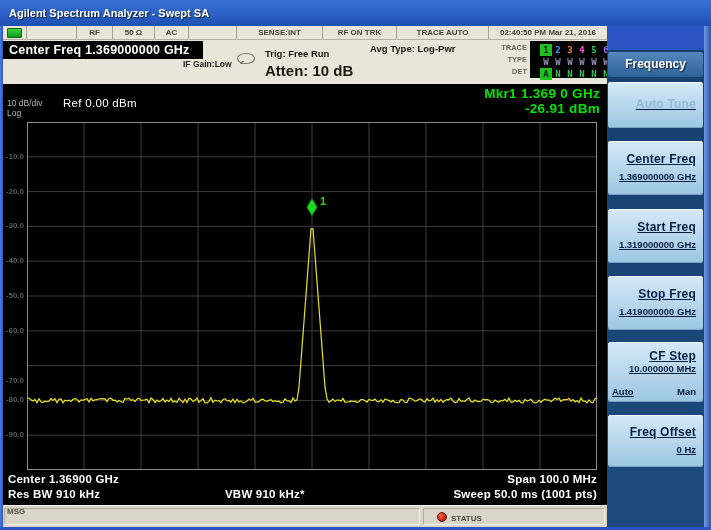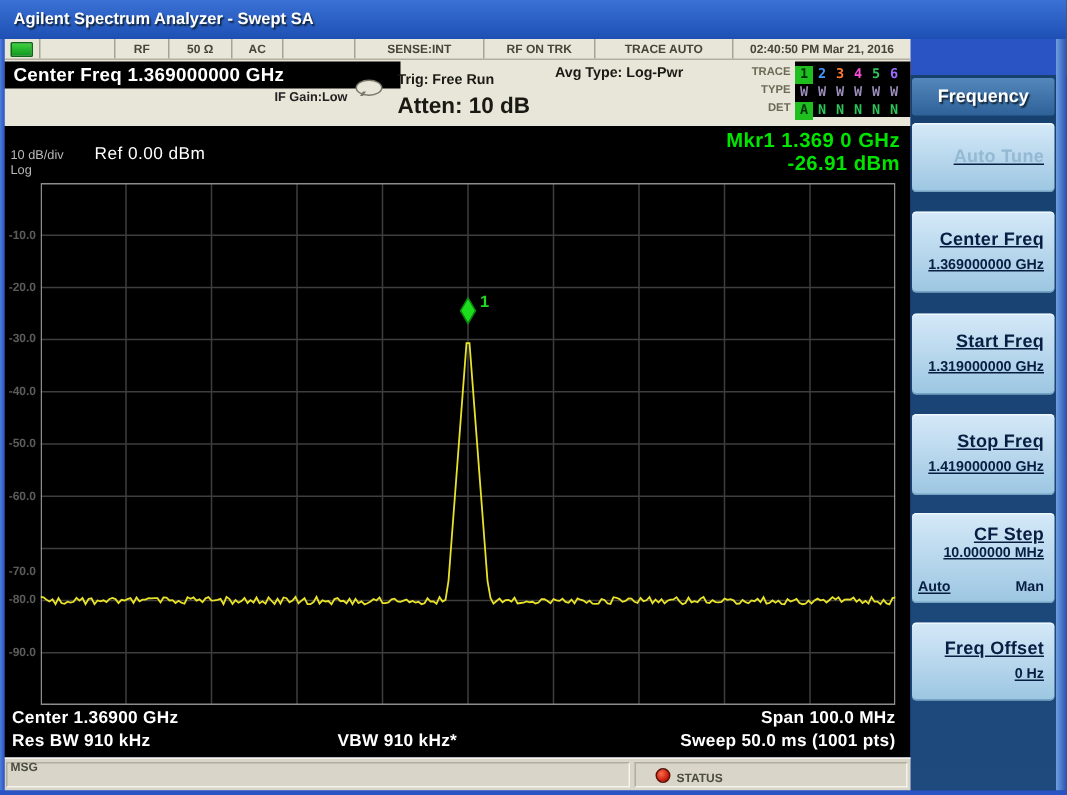--- a/index.html
+++ b/index.html
@@ -9,31 +9,31 @@
   
   #bl{position:absolute;left:0;top:26px;width:3px;height:501px;background:linear-gradient(90deg,#4d7fd8,#2a54c4);}
   #br{position:absolute;left:704px;top:26px;width:7px;height:501px;background:linear-gradient(90deg,#6f9ee0,#2a54b4);}
   #bb{position:absolute;left:0;top:527px;width:711px;height:3px;background:#2a54c4;}
   
   #statusbar{position:absolute;left:3px;top:26px;width:604px;height:14px;background:#e8e5d9;display:flex;border-bottom:1px solid #b4b0a0;box-sizing:border-box;}
   .scell{height:13px;border-right:1px solid #a8a494;font-size:8px;font-weight:bold;color:#45453a;text-align:center;line-height:13px;overflow:hidden;box-sizing:border-box;}
   #lanind{display:inline-block;width:13px;height:8px;margin-top:2px;background:linear-gradient(#3fd13f,#0f9a1f);border:1px solid #0a6a14;border-radius:1px;}
   
   #measbar{position:absolute;left:3px;top:40px;width:604px;height:44px;background:#e8e5d9;}
-  #cfbox{position:absolute;left:0;top:1px;width:264px;height:18px;background:#000;color:#fff;font-size:12.5px;font-weight:bold;line-height:18px;padding-left:6px;box-sizing:border-box;letter-spacing:.2px;}
+  #cfbox{position:absolute;left:0;top:1px;width:200px;height:18px;background:#000;color:#fff;font-size:12.5px;font-weight:bold;line-height:18px;padding-left:6px;box-sizing:border-box;letter-spacing:.2px;}
   #ifgain{position:absolute;left:180px;top:19px;font-size:8.5px;font-weight:bold;color:#222;}
   #bubble{position:absolute;left:234px;top:13px;width:16px;height:9px;background:#e8e5d9;border:1.5px solid #7a7668;border-radius:50%;}
   #bubble:after{content:"";position:absolute;left:3px;top:7px;width:5px;height:3px;border-left:2px solid #7a7668;transform:skewX(-35deg);}
   #trig{position:absolute;left:262px;top:8px;font-size:9.5px;font-weight:bold;color:#1a1a14;}
   #atten{position:absolute;left:262px;top:22px;font-size:15px;font-weight:bold;color:#1a1a14;}
   #avgtype{position:absolute;left:367px;top:3px;font-size:9.5px;font-weight:bold;color:#1a1a14;}
   #tracelabels{position:absolute;left:467px;top:2px;width:57px;text-align:right;}
   #tracelabels span{display:block;height:12px;line-height:12px;font-size:7.5px;font-weight:bold;color:#6a6a55;}
   #trace-box{position:absolute;left:527px;top:1px;width:77px;height:37px;background:#000;padding-top:1px;box-sizing:border-box;}
-  .trow{height:12px;line-height:12px;white-space:nowrap;padding-left:0;}
+  .trow{height:12px;line-height:12px;white-space:nowrap;padding-left:10px;}
   .tcell{display:inline-block;width:12px;text-align:center;font-family:"DejaVu Sans Mono",monospace;font-size:9px;font-weight:bold;}
   
   #display{position:absolute;left:3px;top:84px;width:604px;height:421px;background:#000;}
   #mkr{position:absolute;right:7px;top:2px;text-align:right;color:#00e400;font-size:13.5px;font-weight:bold;line-height:15px;letter-spacing:.3px;}
   #scale1{position:absolute;left:4px;top:14px;font-size:8.5px;color:#b8b8b8;}
   #scale2{position:absolute;left:4px;top:24px;font-size:8.5px;color:#b8b8b8;}
   #refline{position:absolute;left:60px;top:13px;font-size:11.5px;font-weight:normal;color:#fff;letter-spacing:.3px;}
   #plot{position:absolute;left:24px;top:38px;}
   .ylab{position:absolute;left:0;width:21px;text-align:right;font-size:8px;color:#5c5c5c;font-weight:bold;}
   .annot{position:absolute;color:#fff;font-size:11.5px;font-weight:bold;letter-spacing:.2px;white-space:nowrap;}

